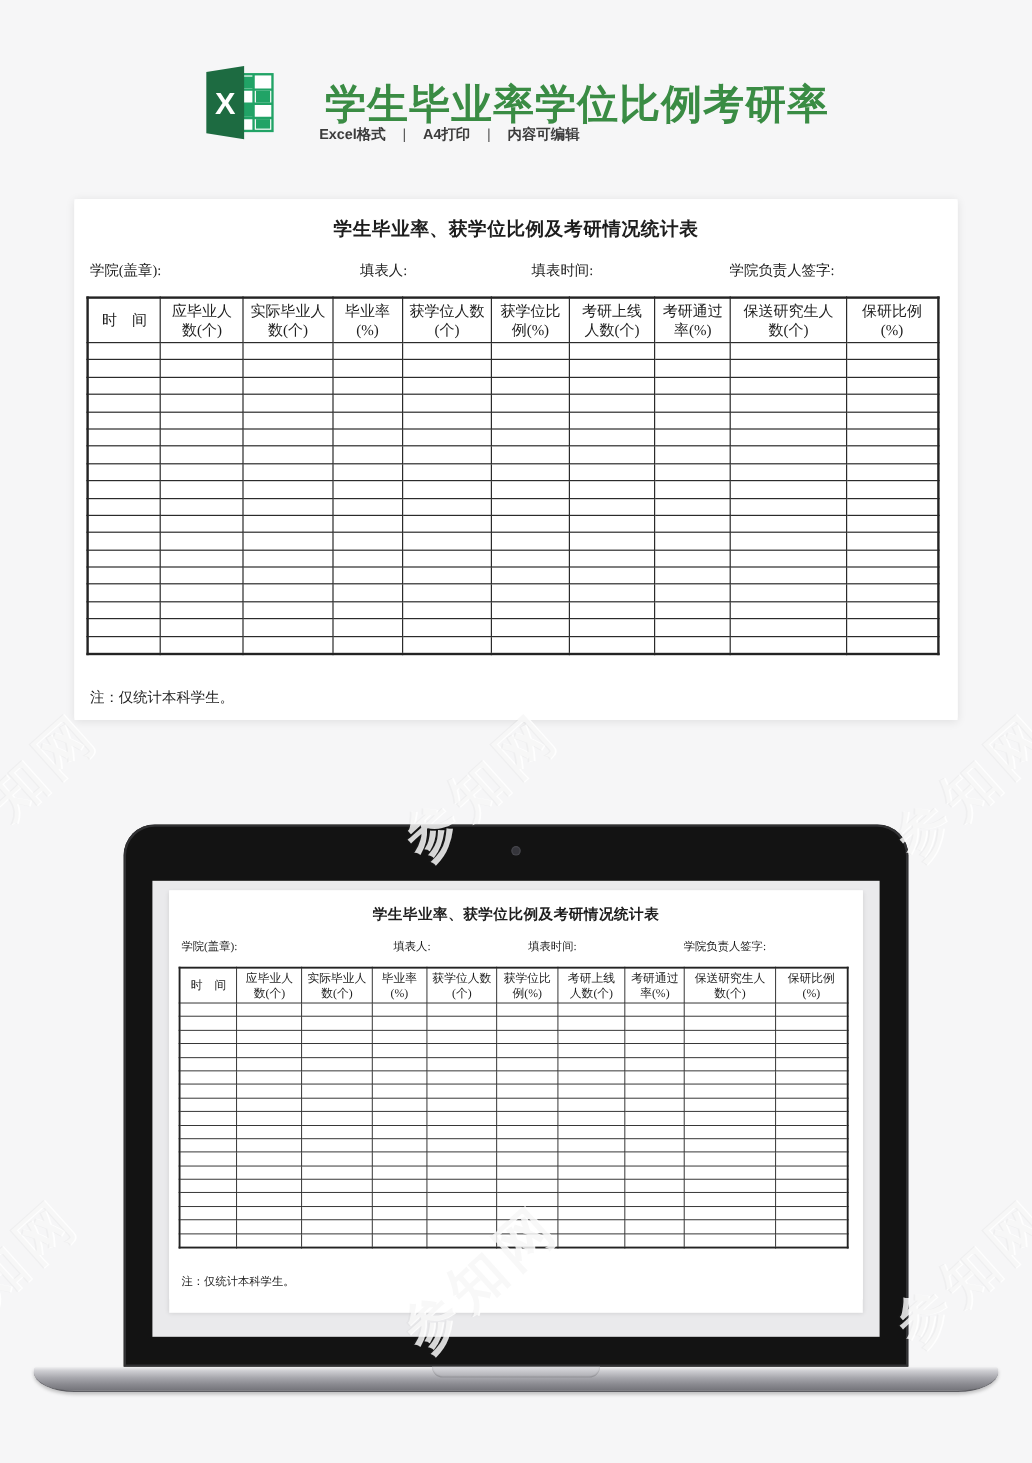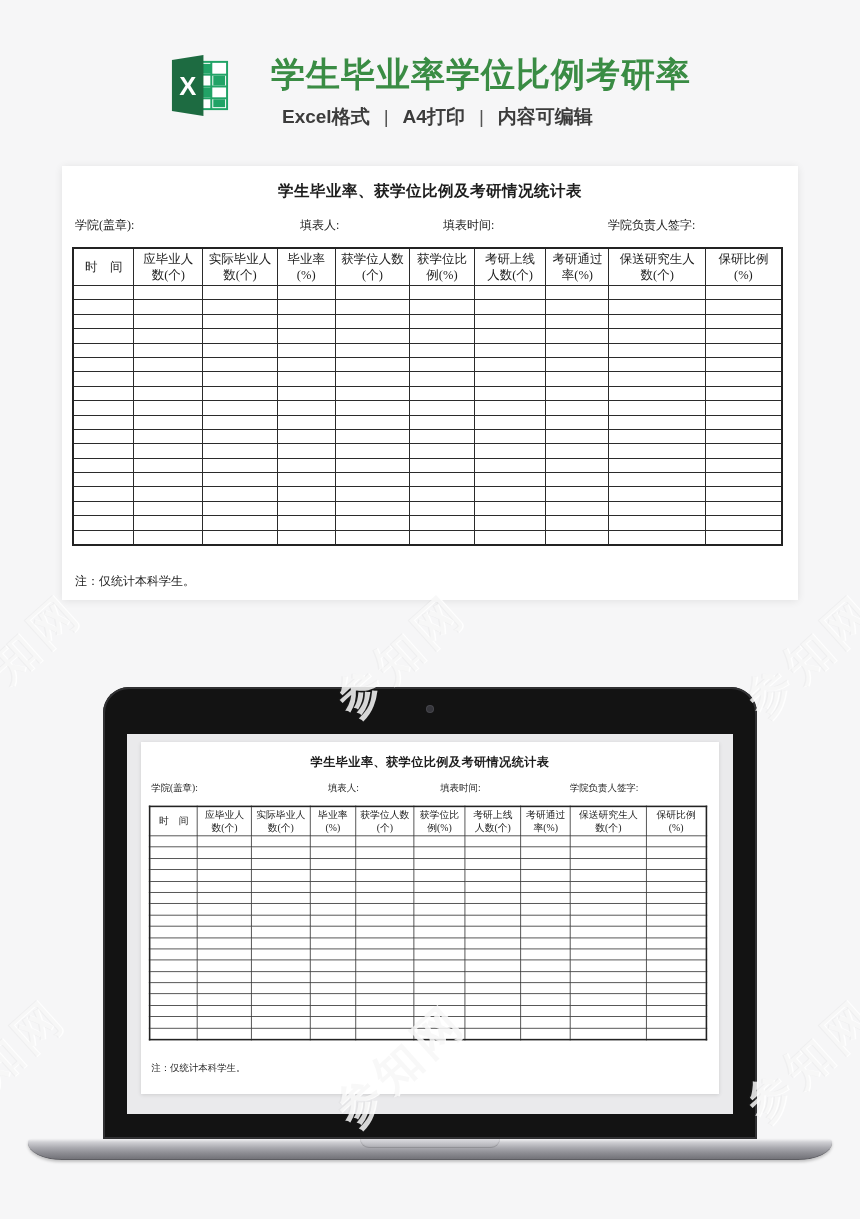--- a/index.html
+++ b/index.html
@@ -8,27 +8,27 @@
     position:relative;
     background:#f6f6f7;
     font-family:"Liberation Sans", sans-serif;
     overflow:hidden;
   }
 
   
   .hero { position:absolute; left:0; top:0; width:860px; height:150px; }
   .excel-icon { position:absolute; left:168px; top:54px; width:63px; height:63px; }
   .hero-title {
-    position:absolute; left:271px; top:52px;
+    position:absolute; left:271px; top:64px;
     font-size:34px; font-weight:700; color:#3a8c44; letter-spacing:1px;
     white-space:nowrap;
   }
   .hero-sub {
-    position:absolute; left:282px; top:104px;
-    font-size:19px; font-weight:700; color:#3c3c3c; white-space:nowrap;
+    position:absolute; left:266px; top:104px;
+    font-size:12px; font-weight:700; color:#3c3c3c; white-space:nowrap;
   }
   .hero-sub .sep { margin:0 14px; font-weight:400; color:#555; }
 
   
   .card {
     position:absolute; left:62px; top:166px; width:736px; height:434px;
     background:#ffffff; border-radius:3px;
     box-shadow:0 1px 8px rgba(0,0,0,0.09);
   }
 

